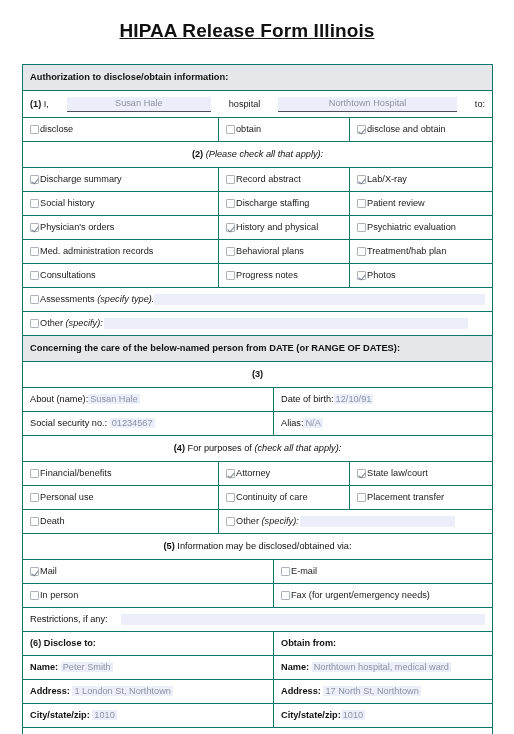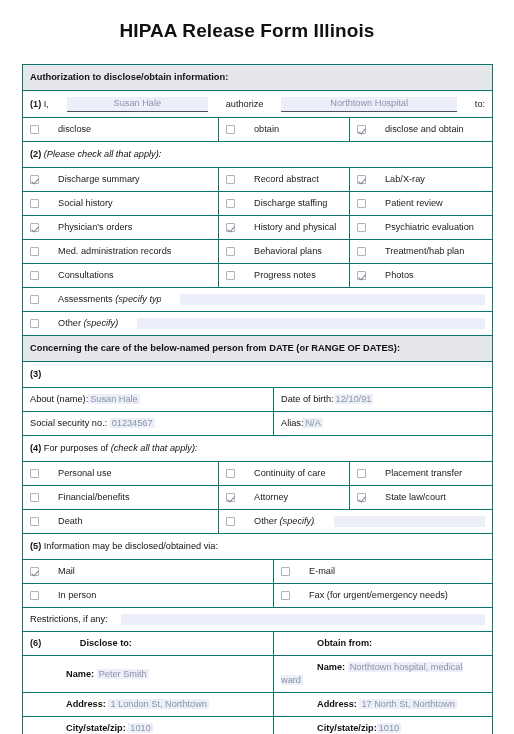--- a/index.html
+++ b/index.html
@@ -13,20 +13,21 @@
     height: 734px;
     font-family: "Liberation Sans", sans-serif;
     color: #1a1a1a;
     -webkit-font-smoothing: antialiased;
   }
   .page {
     position: relative;
     width: 494px;
     height: 734px;
     box-sizing: border-box;
+    text-decoration: underline;
   }
   .form-title {
     text-align: center;
     font-size: 19px;
     font-weight: bold;
     color: #111111;
     letter-spacing: 0.1px;
     margin: 0;
     padding: 18px 0 0 0;
     line-height: 26px;
@@ -60,33 +61,34 @@
   .band .cell {
     font-weight: bold;
     font-size: 9.3px;
     padding: 6px 7px;
     color: #111111;
   }
   
   .instr .cell {
     padding: 6px 7px;
     color: #111111;
+    text-align: center;
   }
   .num {
     font-weight: bold;
   }
   .ital {
     font-style: italic;
   }
   
   .opt {
     display: flex;
     align-items: center;
     padding: 5px 7px;
-    gap: 19px;
+    gap: 1px;
     box-sizing: border-box;
   }
   .box {
     flex: 0 0 auto;
     width: 9px;
     height: 9px;
     border: 1px solid #adb2bd;
     background: #ffffff;
     box-sizing: border-box;
     position: relative;
@@ -113,21 +115,20 @@
     color: #8b93a4;
     background: #eceffa;
     padding: 0 2px;
   }
   .lbl {
     color: #111111;
   }
   .lbl-b {
     font-weight: bold;
     color: #111111;
-    margin-left: 36px;
   }
   
   .fillrest {
     display: inline-block;
     background: #eceffa;
     height: 11px;
     vertical-align: -2px;
     width: 74%;
   }
   .fillrest.short { width: 60%; }
@@ -183,21 +184,21 @@
       <td colspan="5">
         <span class="cell">Authorization to disclose/obtain information:</span>
       </td>
     </tr>
 
     <tr>
       <td colspan="5">
         <div class="row1">
           <span class="lead"><span class="num">(1)</span> <span>I,</span></span>
           <span class="blank b1">Susan Hale</span>
-          <span class="mid">authorize</span>
+          <span class="mid">hospital</span>
           <span class="blank b2">Northtown Hospital</span>
           <span class="tail">to:</span>
         </div>
       </td>
     </tr>
 
     <tr>
       <td colspan="2">
         <div class="opt">
           <span class="box"></span>
@@ -387,54 +388,54 @@
         <span class="cell"><span class="num">(4)</span>
           <span>For purposes of</span>
           <span class="ital">(check all that apply):</span></span>
       </td>
     </tr>
 
     <tr>
       <td colspan="2">
         <div class="opt">
           <span class="box"></span>
+          <span class="opt-label">Financial/benefits</span>
+        </div>
+      </td>
+      <td colspan="2">
+        <div class="opt">
+          <span class="box checked"></span>
+          <span class="opt-label">Attorney</span>
+        </div>
+      </td>
+      <td>
+        <div class="opt">
+          <span class="box checked"></span>
+          <span class="opt-label">State law/court</span>
+        </div>
+      </td>
+    </tr>
+
+    <tr>
+      <td colspan="2">
+        <div class="opt">
+          <span class="box"></span>
           <span class="opt-label">Personal use</span>
         </div>
       </td>
       <td colspan="2">
         <div class="opt">
           <span class="box"></span>
           <span class="opt-label">Continuity of care</span>
         </div>
       </td>
       <td>
         <div class="opt">
           <span class="box"></span>
           <span class="opt-label">Placement transfer</span>
-        </div>
-      </td>
-    </tr>
-
-    <tr>
-      <td colspan="2">
-        <div class="opt">
-          <span class="box"></span>
-          <span class="opt-label">Financial/benefits</span>
-        </div>
-      </td>
-      <td colspan="2">
-        <div class="opt">
-          <span class="box checked"></span>
-          <span class="opt-label">Attorney</span>
-        </div>
-      </td>
-      <td>
-        <div class="opt">
-          <span class="box checked"></span>
-          <span class="opt-label">State law/court</span>
         </div>
       </td>
     </tr>
 
     <tr>
       <td colspan="2">
         <div class="opt">
           <span class="box"></span>
           <span class="opt-label">Death</span>
         </div>

